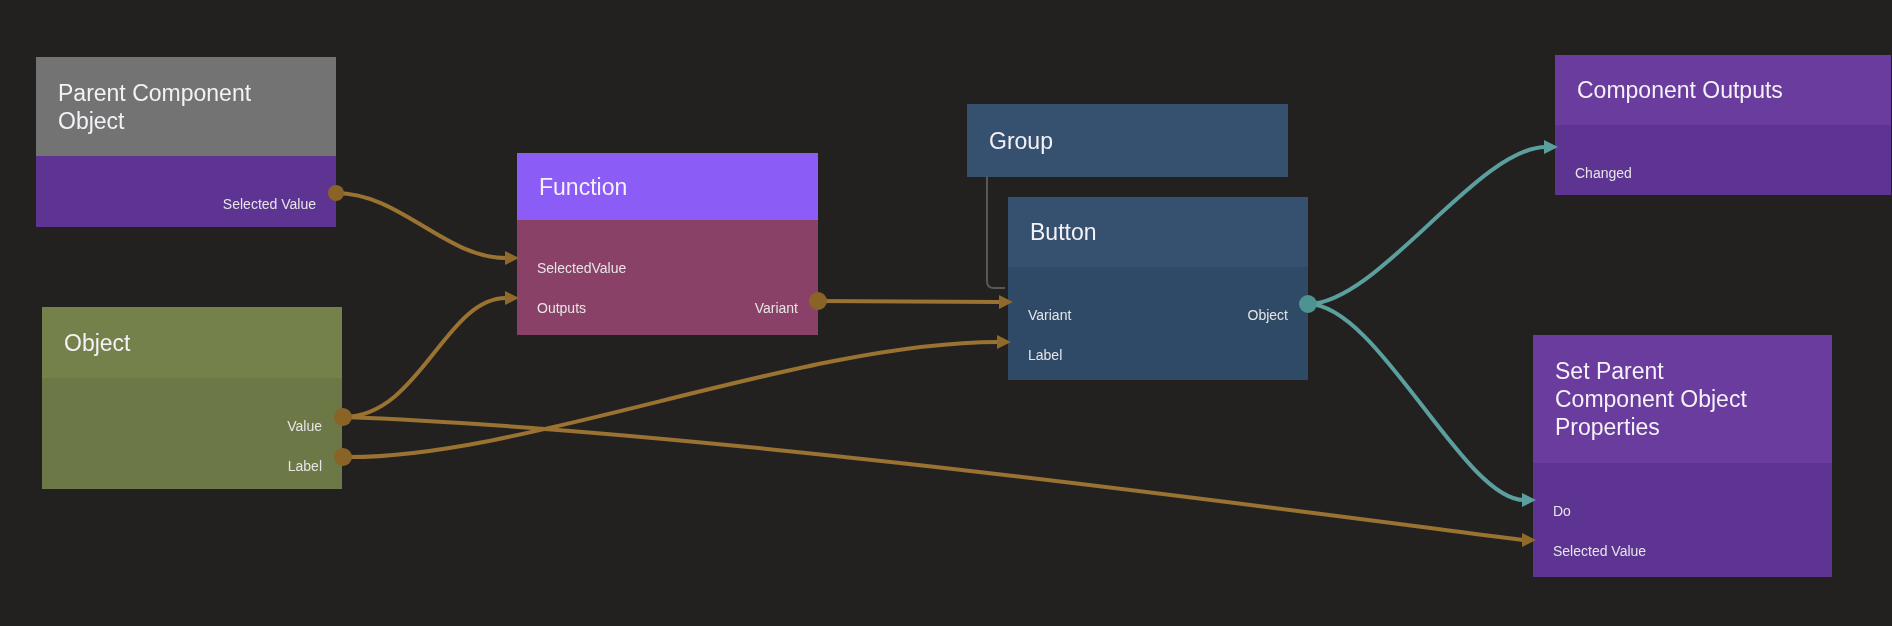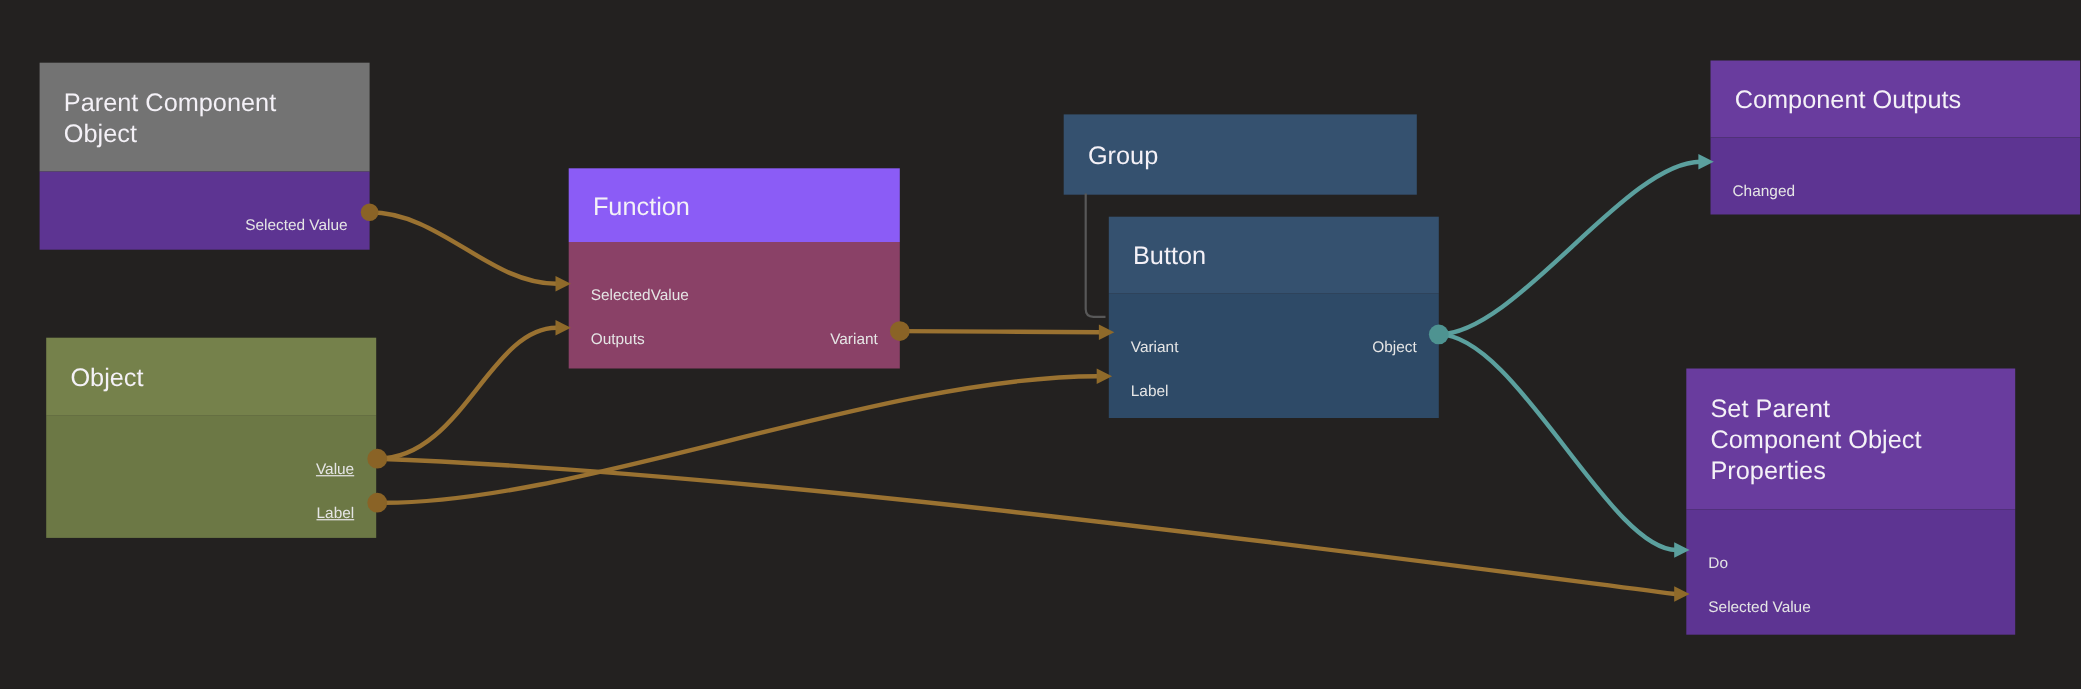--- a/index.html
+++ b/index.html
@@ -38,21 +38,21 @@
 Object</div>
     <div class="bd" style="background:#5d3492;height:71px;">
       <div class="row">
         <span class="out">Selected Value</span>
       </div>
     </div>
   </div>
 
   <div class="node" style="left:42px;top:307px;width:300px;">
     <div class="hd" style="background:#75814b;height:71px;">Object</div>
-    <div class="bd" style="background:#6c7845;height:111px;text-decoration:underline;">
+    <div class="bd" style="background:#6c7845;height:111px;">
       <div class="row">
         <span class="out">Value</span>
       </div>
       <div class="row">
         <span class="out">Label</span>
       </div>
     </div>
   </div>
 
   <div class="node" style="left:517px;top:153px;width:301px;">

